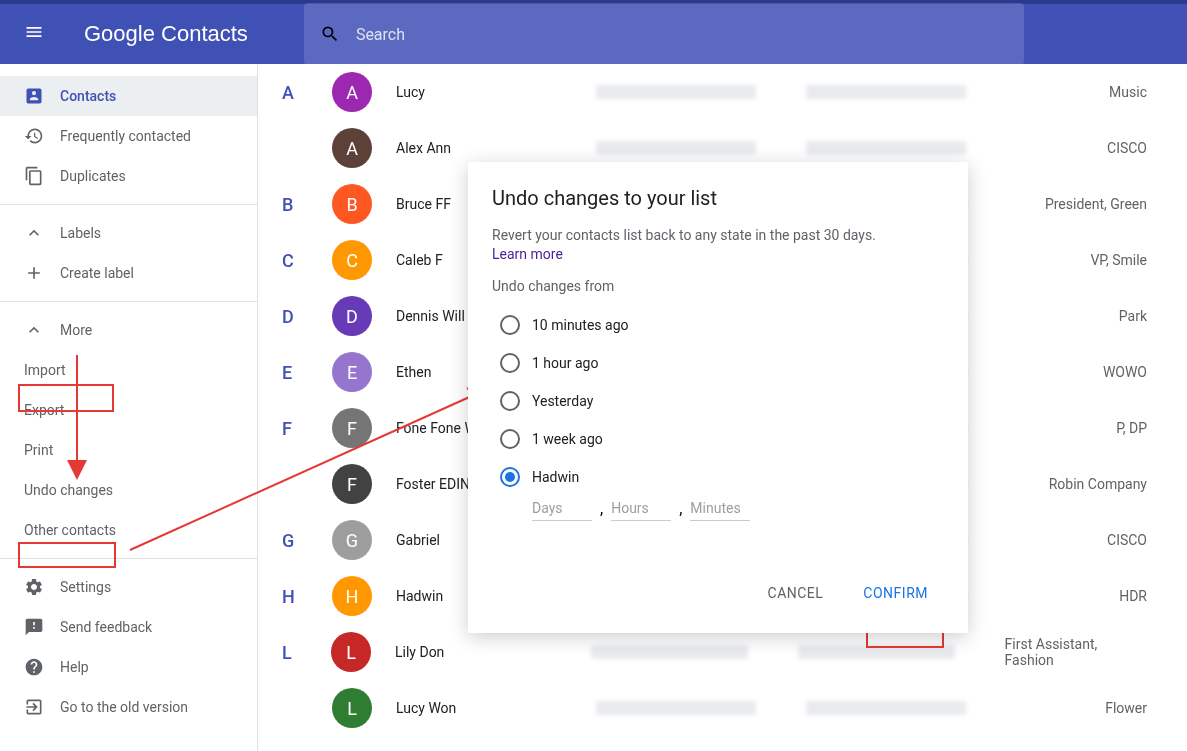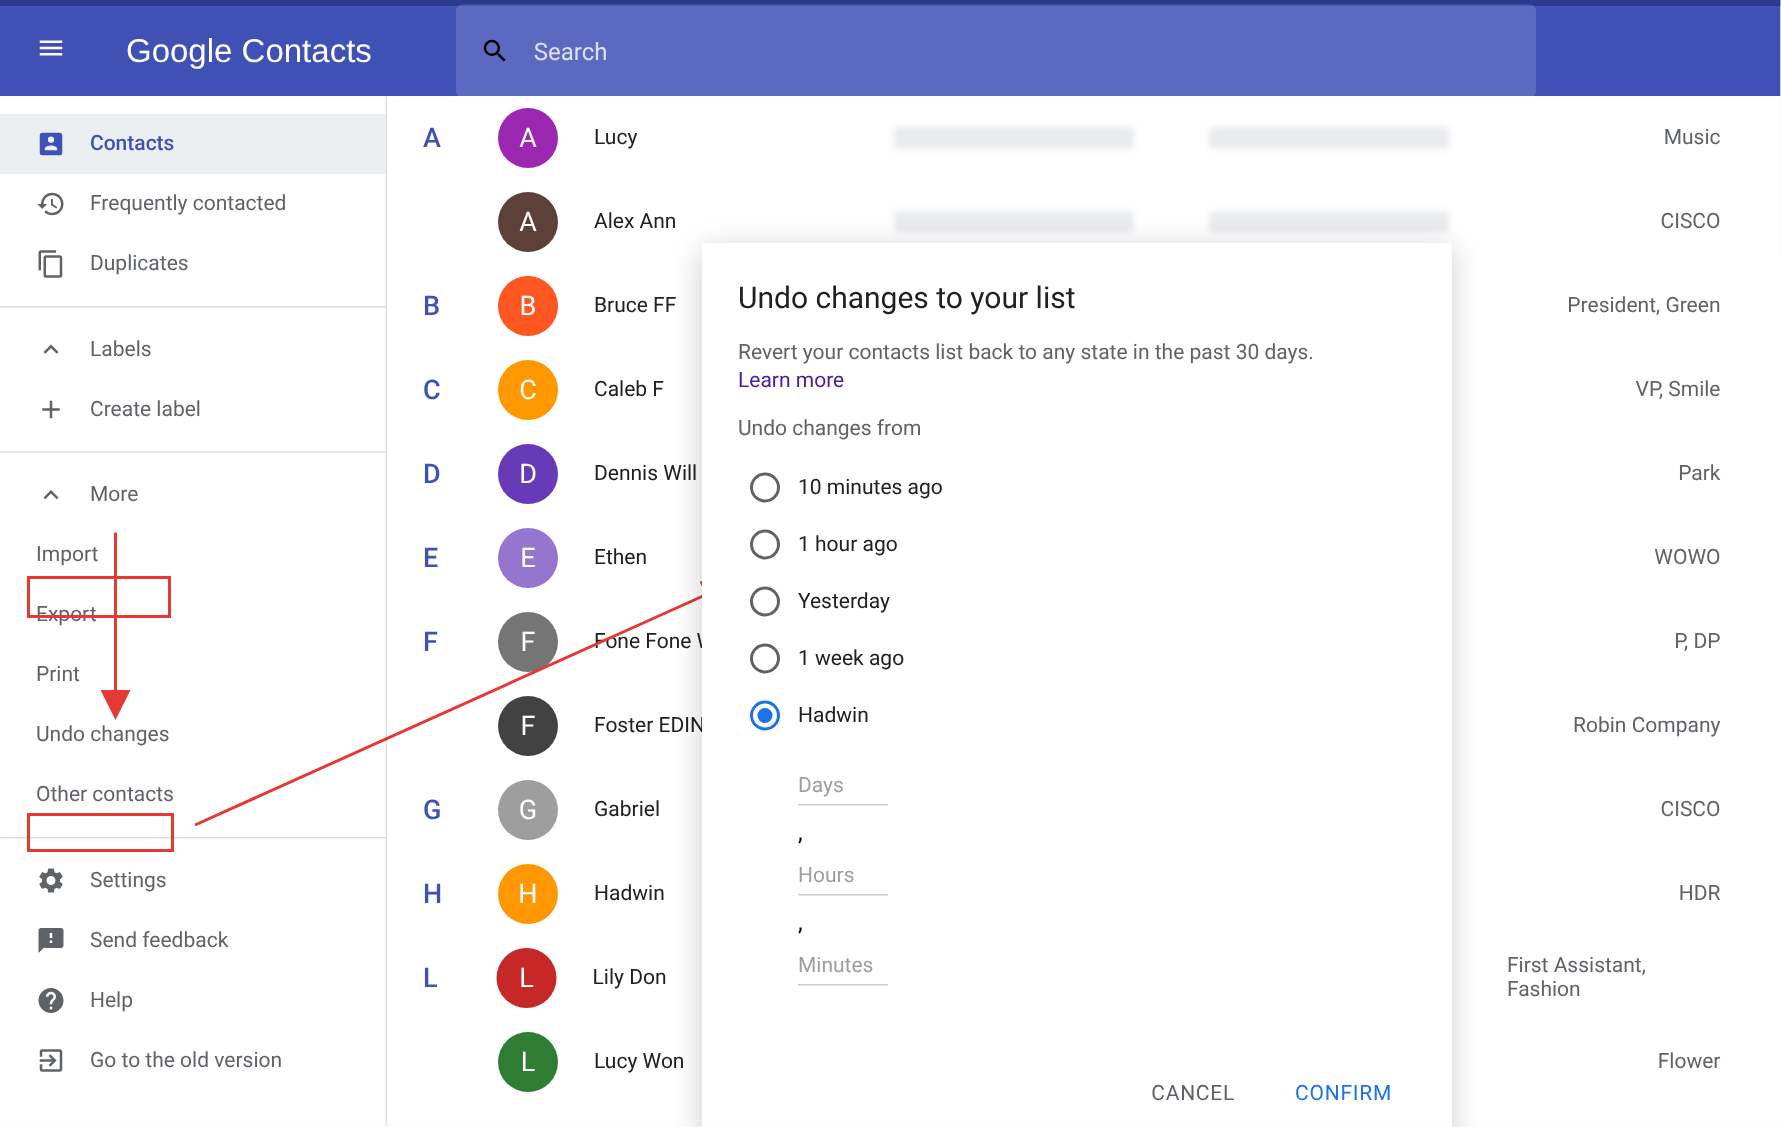--- a/index.html
+++ b/index.html
@@ -125,24 +125,23 @@
       display: flex;
       align-items: center;
       justify-content: center;
     }
     .radio-circle.checked { border-color: #1a73e8; }
     .radio-dot { width: 10px; height: 10px; background: #1a73e8; border-radius: 50%; }
     .radio-label { font-size: 14px; color: #202124; }
     .custom-inputs {
       display: flex;
       gap: 8px;
-      align-items: flex-start;
+      align-items: center;
       margin-left: 40px;
-      margin-top: 16px;
-      flex-direction: column;
+      margin-top: 0;
     }
     .custom-input {
       border: none;
       border-bottom: 1px solid #ccc;
       padding: 4px 0;
       font-size: 14px;
       width: 60px;
       color: #9e9e9e;
     }
     .custom-input::placeholder { color: #9e9e9e; }

